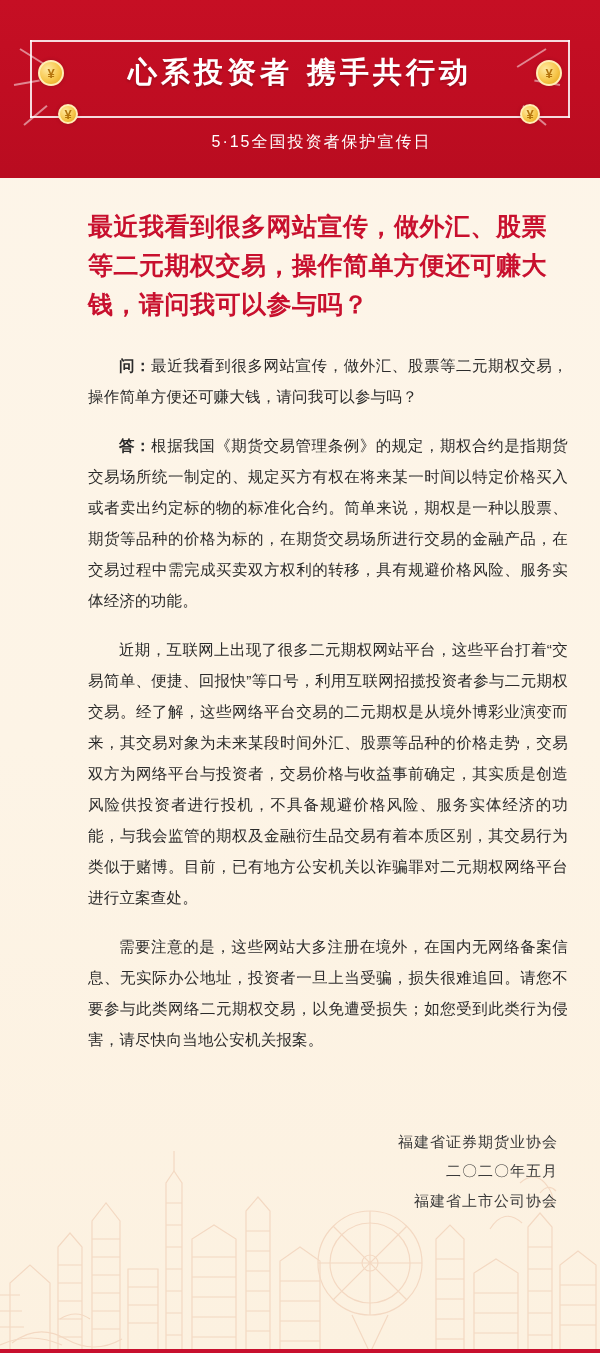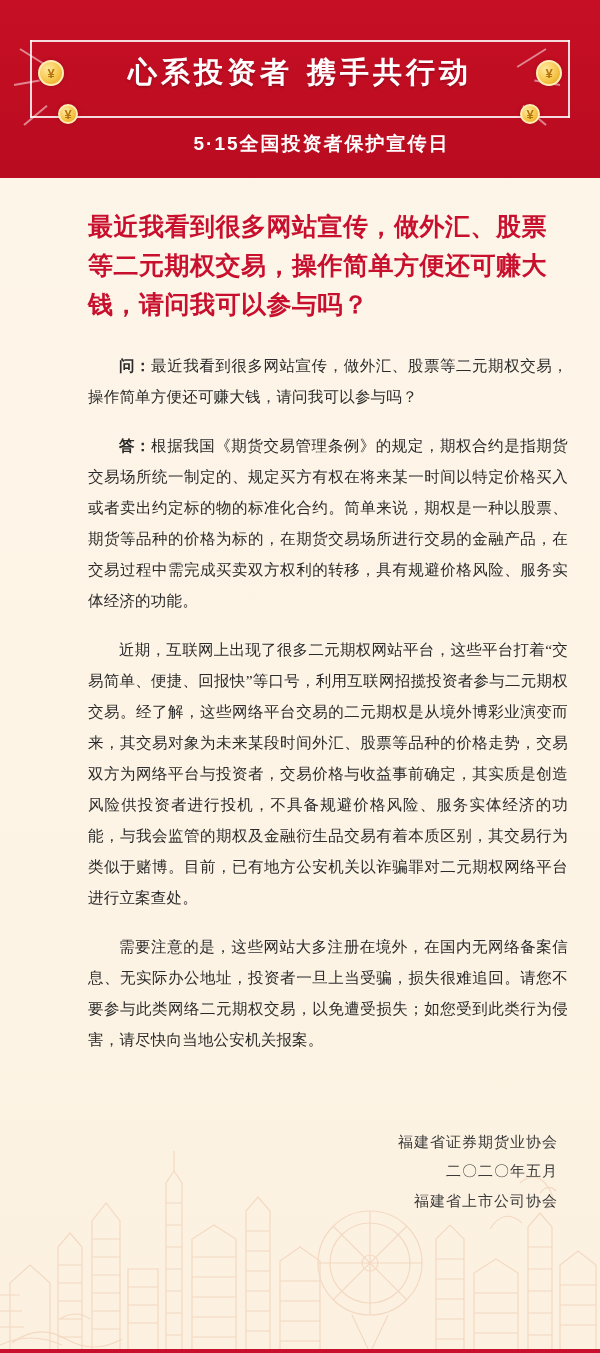--- a/index.html
+++ b/index.html
@@ -51,22 +51,22 @@
     text-shadow: 0 2px 2px rgba(0,0,0,.18);
     font-family: "DejaVu Sans", "Liberation Sans", sans-serif;
   }
   .banner-sub {
     position: absolute;
     left: 0;
     right: 0;
     top: 134px;
     text-align: center;
     color: #ffffff;
-    font-size: 19px;
-    font-weight: bold;
+    font-size: 16px;
+    font-weight: normal;
     letter-spacing: 2px;
     line-height: 1;
     padding-left: 43px;
   }
   .banner-rule {
     position: absolute;
     left: 30px;
     right: 30px;
     top: 40px;
     height: 78px;
@@ -138,21 +138,21 @@
     font-family: "DejaVu Sans", "Liberation Sans", sans-serif;
   }
   .para {
     color: #2b2b2b;
     font-size: 15.5px;
     line-height: 2.0;
     text-align: justify;
     text-indent: 2em;
     margin: 0 0 18px 0;
     letter-spacing: 0.2px;
-    font-family: Liberation Serif, serif;
+    font-family: Liberation Sans, sans-serif;
   }
   .para b {
     font-weight: bold;
   }
 
   
   .signature {
     position: absolute;
     right: 42px;
     top: 1128px;

